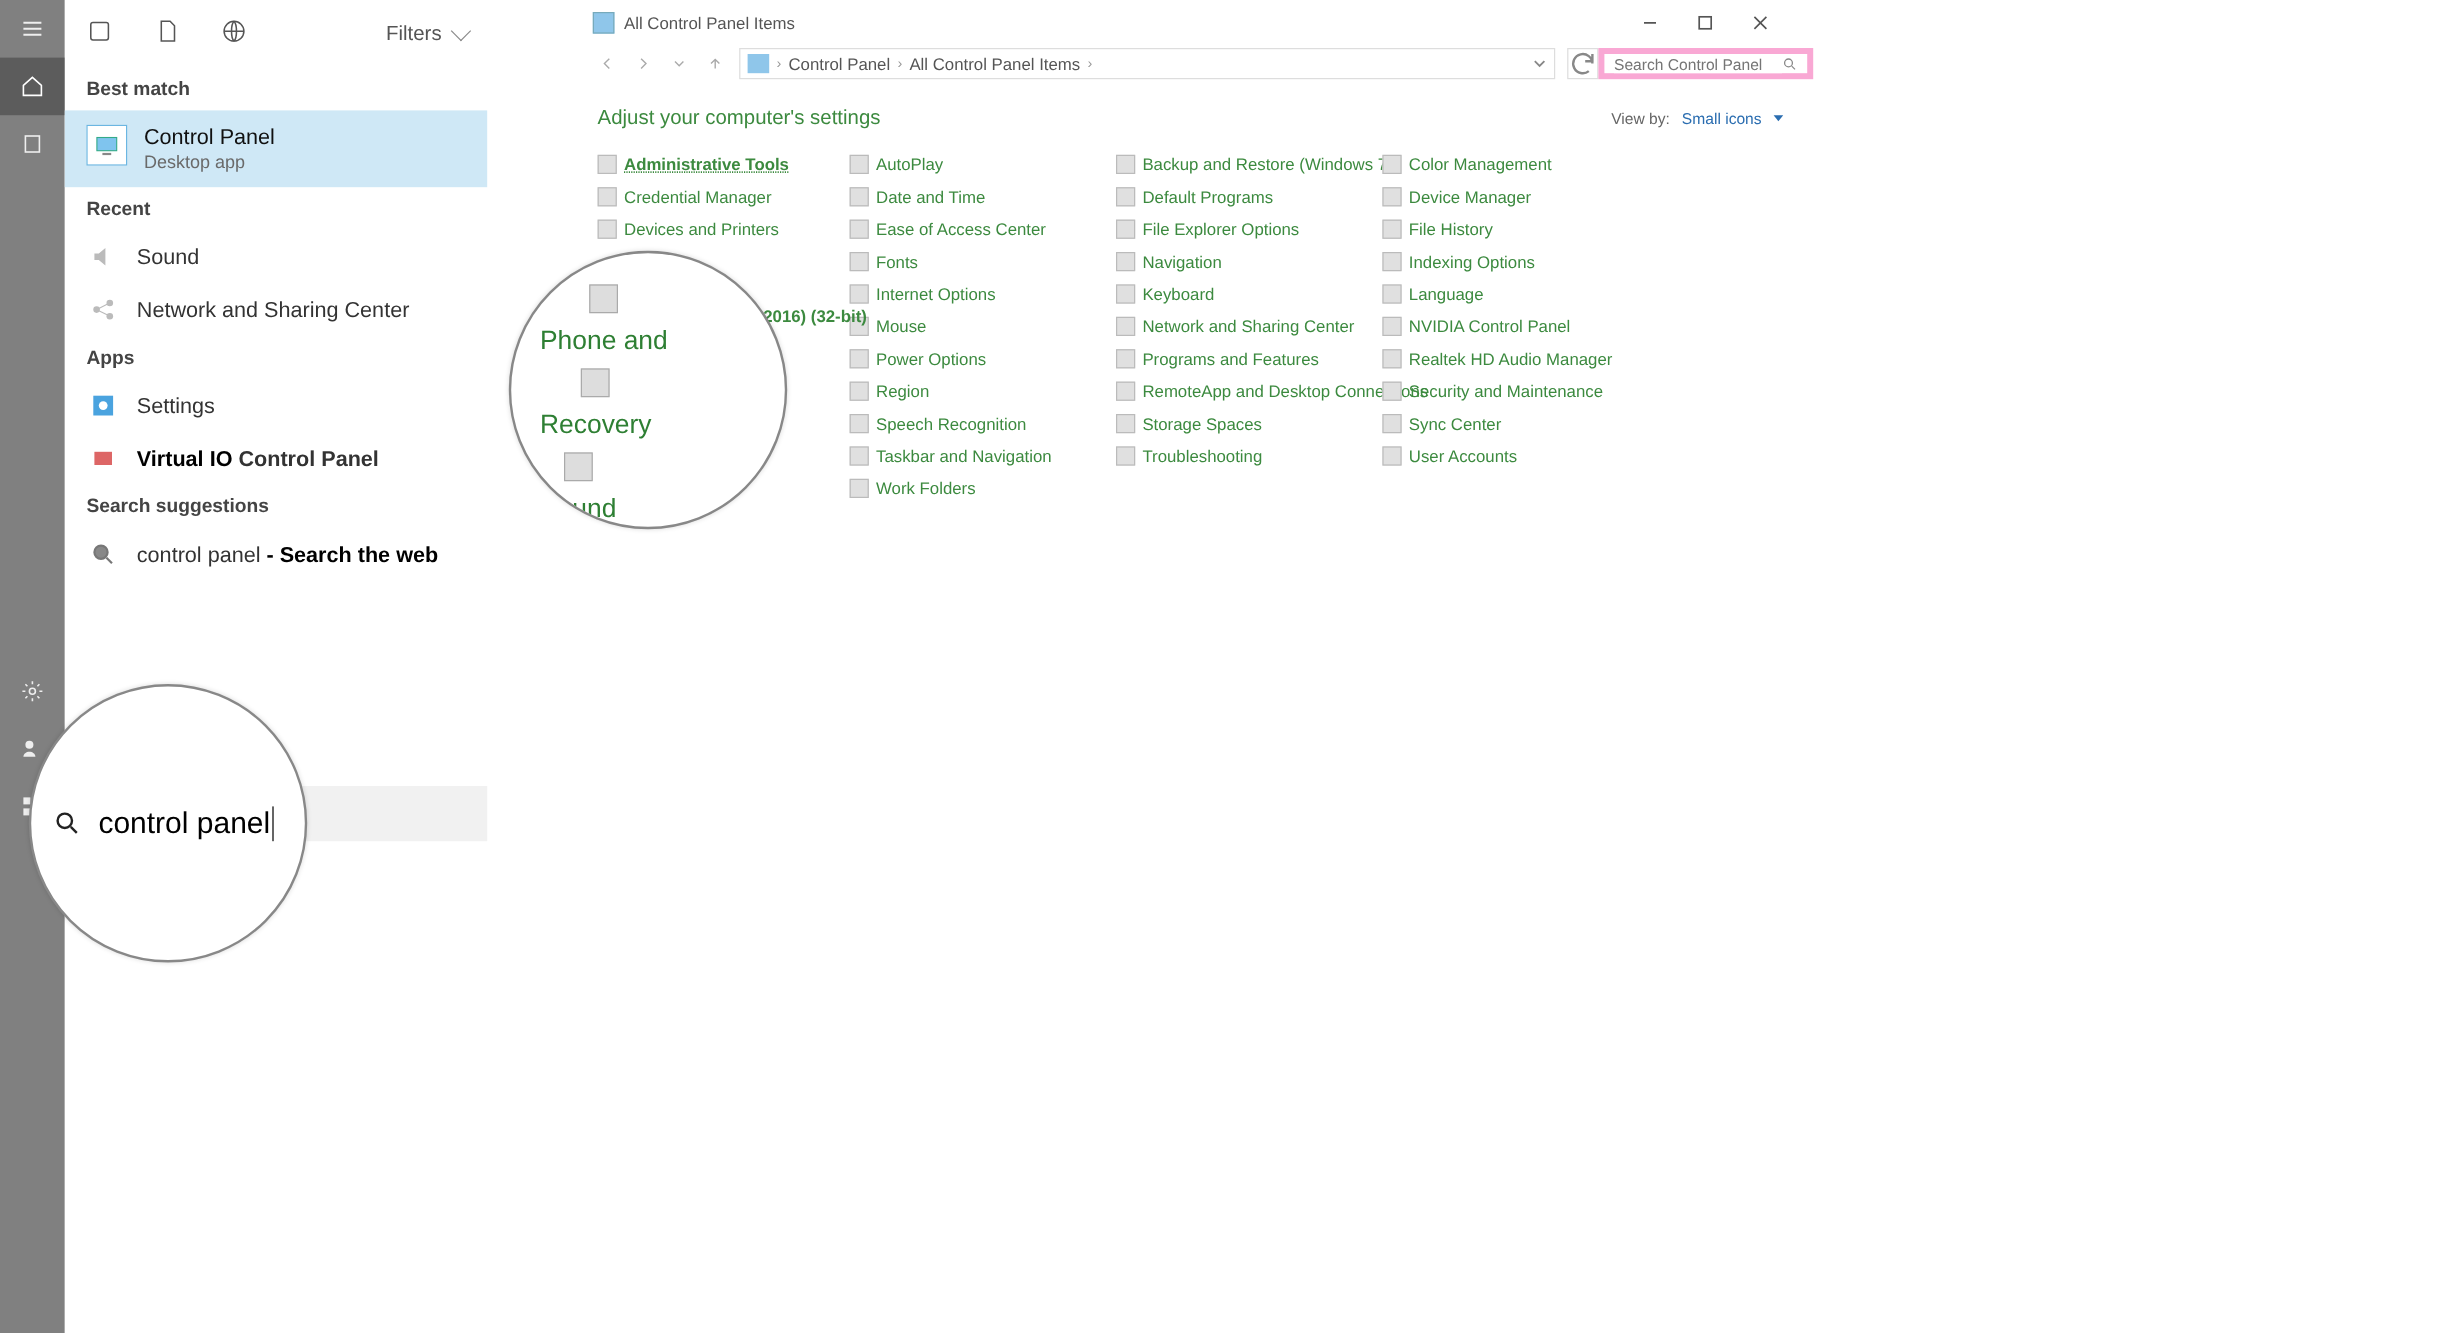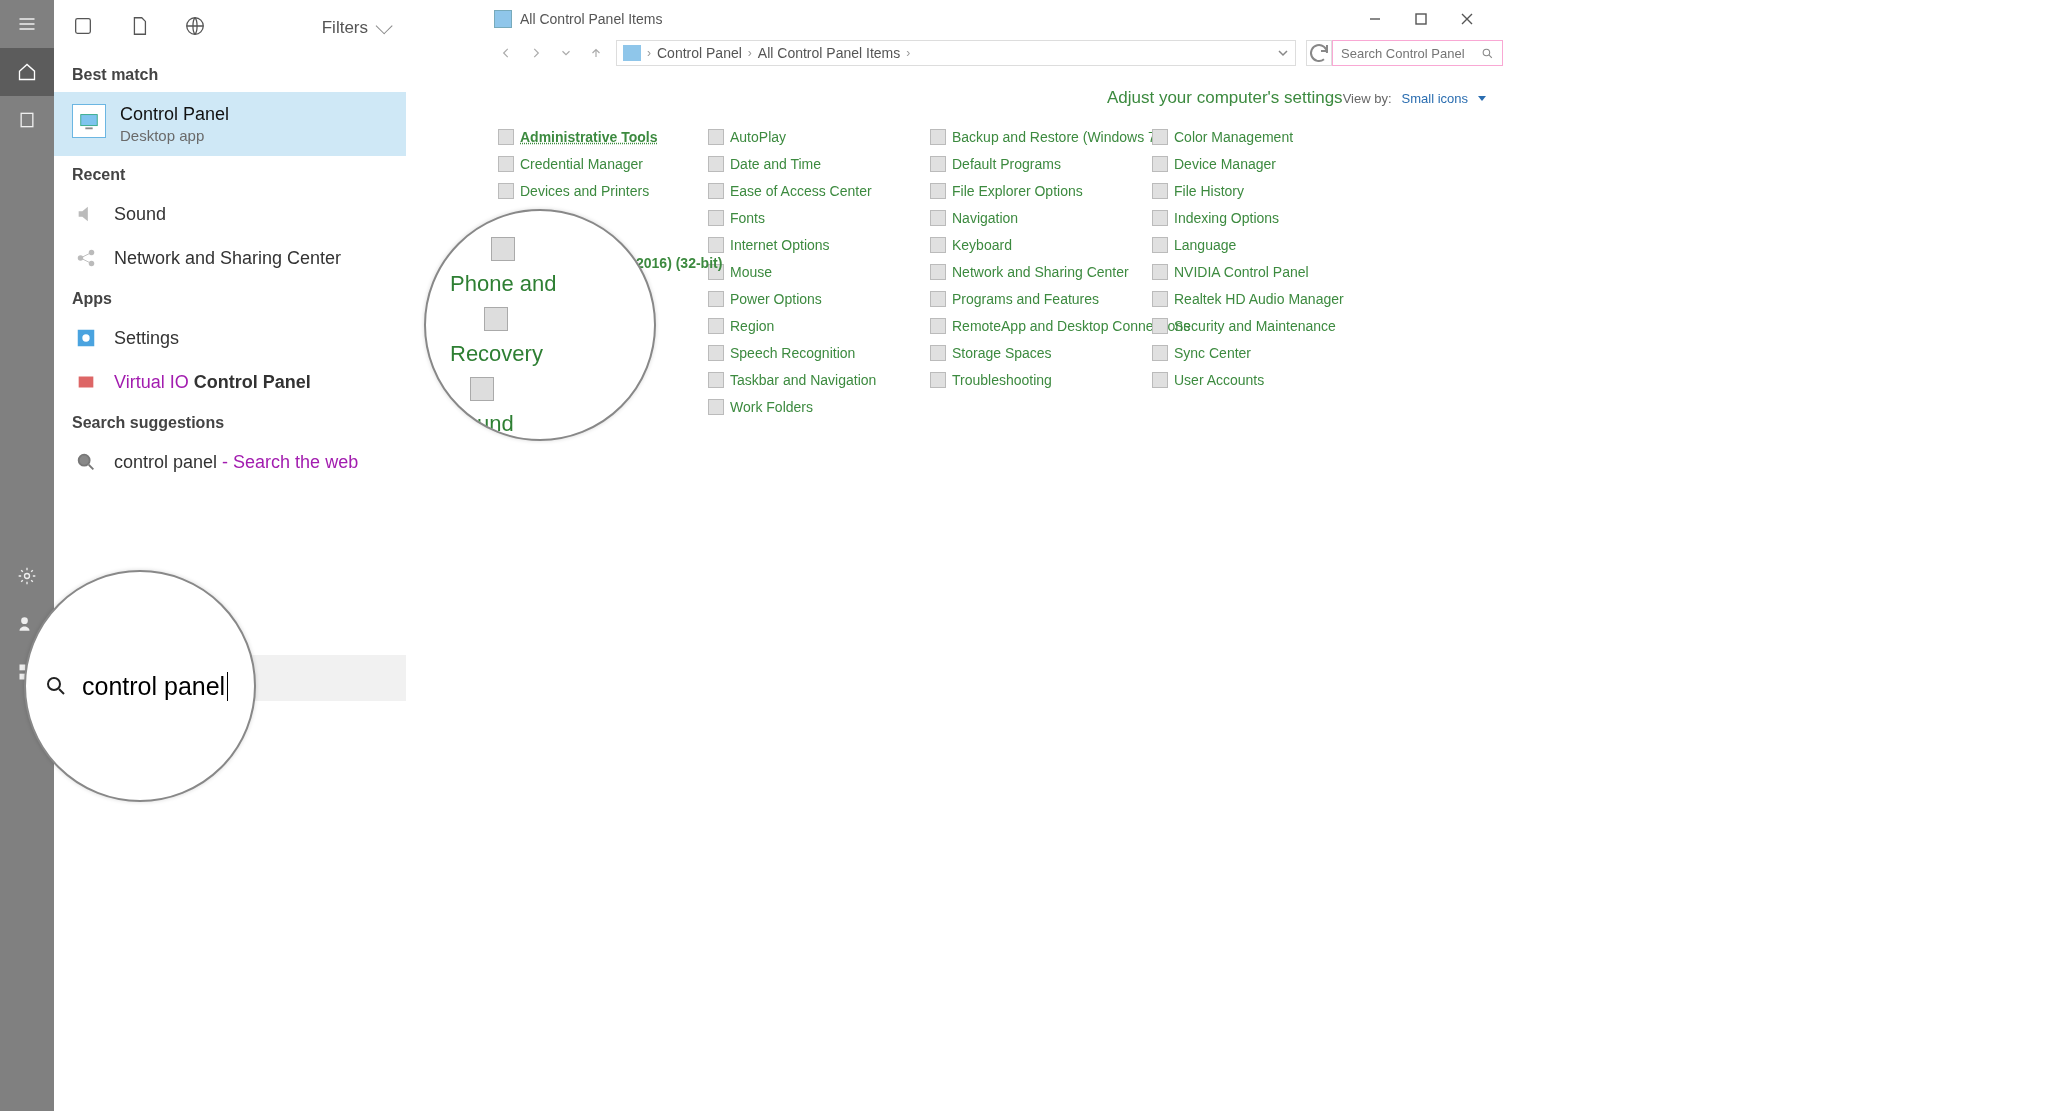--- a/index.html
+++ b/index.html
@@ -23,21 +23,21 @@
 
   .sp-section-header { font-size:16px; color:#444; font-weight:600; padding:10px 18px 8px; }
   .sp-item { display:flex; align-items:center; gap:14px; padding:8px 18px; cursor:pointer; }
   .sp-item .ii { width:28px; height:28px; display:flex; align-items:center; justify-content:center; }
   .sp-best { background:#cfe8f6; padding:12px 18px; align-items:flex-start; }
   .sp-best .ii { width:34px; height:34px; border:1px solid #6bb6e2; background:#fff; display:flex; align-items:center; justify-content:center; }
   .sp-best .ii svg{ width:22px; height:22px; }
   .sp-best .txt .title { font-size:18px; color:#111; }
   .sp-best .txt .sub { font-size:15px; color:#6a6a6a; margin-top:2px; }
   .sp-item .label { font-size:18px; color:#333; }
-  .sp-item .label .grey { color:#a21caf; }
+  .sp-item .label .grey { color:#000000;font-weight:bold; }
   .sp-item svg { width:22px; height:22px; fill:#888; }
 
   .search-box { position:absolute; left:0; bottom:410px; width:352px; height:46px; background:#f1f1f1; display:flex; align-items:center; padding:0 14px; gap:12px; }
   .search-box input { border:none; background:transparent; font-size:20px; outline:none; width:100%; color:#222; }
   .search-box svg { width:20px; height:20px; stroke:#444; fill:none; stroke-width:2; }
 
   
   .bubble { position:absolute; border:2px solid #888; border-radius:50%; background:#fff; box-shadow:0 0 4px rgba(0,0,0,.15); display:flex; align-items:center; justify-content:flex-start; overflow:hidden; }
   .bubble-lower { left:24px; top:570px; width:232px; height:232px; }
   .bubble-lower .bl-inner { display:flex; align-items:center; gap:14px; padding-left:18px; width:100%; }
@@ -57,26 +57,26 @@
   .cp-nav .nav-left { display:flex; align-items:center; gap:10px; color:#888; font-size:14px; }
   .arrow { width:20px; height:20px; display:flex; align-items:center; justify-content:center; }
   .arrow svg { width:14px; height:14px; stroke:#aaa; fill:none; stroke-width:2; }
   .crumb-box { border:1px solid #ddd; height:26px; display:flex; align-items:center; padding:0 6px; gap:6px; min-width:680px; }
   .crumb-box .cicon { width:18px; height:16px; background:#8fc6ea; }
   .crumb-box .cr { color:#555; font-size:14px; cursor:pointer; }
   .crumb-box .sep { color:#999; font-size:12px; }
   .crumb-right { margin-left:auto; display:flex; align-items:center; gap:8px; }
   .crumb-right svg { width:12px; height:12px; stroke:#888; fill:none; stroke-width:1.5; }
   .refresh { width:26px; height:26px; border:1px solid #ddd; display:flex; align-items:center; justify-content:center; }
-  .cp-search { border:1px solid #f9a8d4; height:26px; width:184px; display:flex; align-items:center; padding:0 8px; justify-content:space-between; }
+  .cp-search { border:5px solid #f9a8d4; height:26px; width:184px; display:flex; align-items:center; padding:0 8px; justify-content:space-between; }
   .cp-search input { border:none; outline:none; font-size:13px; color:#888; width:140px; }
   .cp-search svg { width:13px; height:13px; stroke:#888; fill:none; stroke-width:2; }
 
   .cp-body { padding:18px 10px 10px 10px; }
-  .cp-head { display:flex; align-items:center; justify-content:flex-end; padding:0 0 18px 0; }
+  .cp-head { display:flex; align-items:center; justify-content:space-between; padding:0 0 18px 0; }
   .cp-head .adjust { font-size:17px; color:#3c8a3f; }
   .cp-head .viewby { font-size:13px; color:#666; display:flex; align-items:center; gap:10px; cursor:pointer; }
   .cp-head .viewby .blue { color:#2a6db0; }
   .cp-head .tri { width:0; height:0; border-left:4px solid transparent; border-right:4px solid transparent; border-top:5px solid #2a6db0; }
 
   .cp-grid { display:grid; grid-template-columns:210px 222px 222px 220px; column-gap:0; row-gap:5px; font-size:14px; }
   .cp-cell { display:flex; align-items:center; gap:6px; color:#3c8a3f; height:22px; cursor:pointer; white-space:nowrap; }
   .cp-cell .mi { width:16px; height:16px; background:#e0e0e0; border:1px solid #bbb; flex:0 0 16px; }
   .cp-cell.underline span { text-decoration:underline dotted;font-weight:bold; }
 

